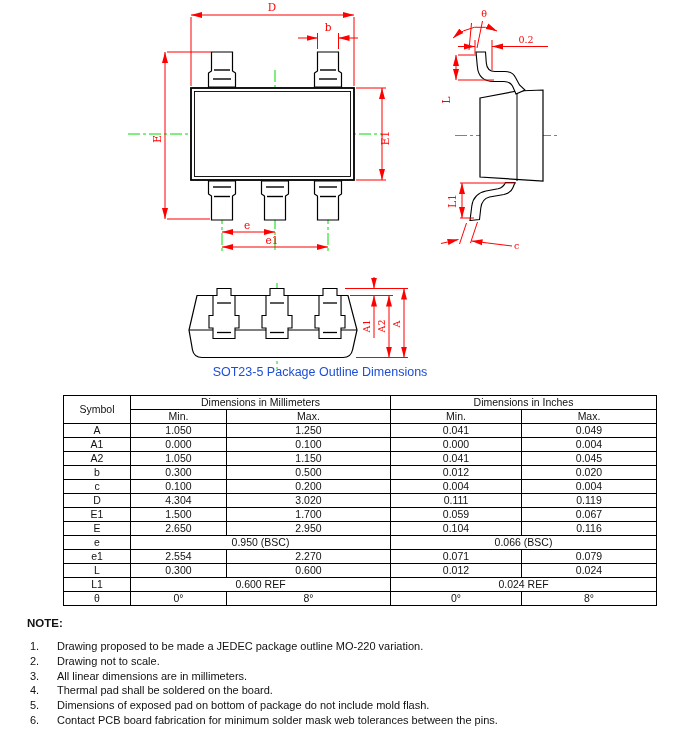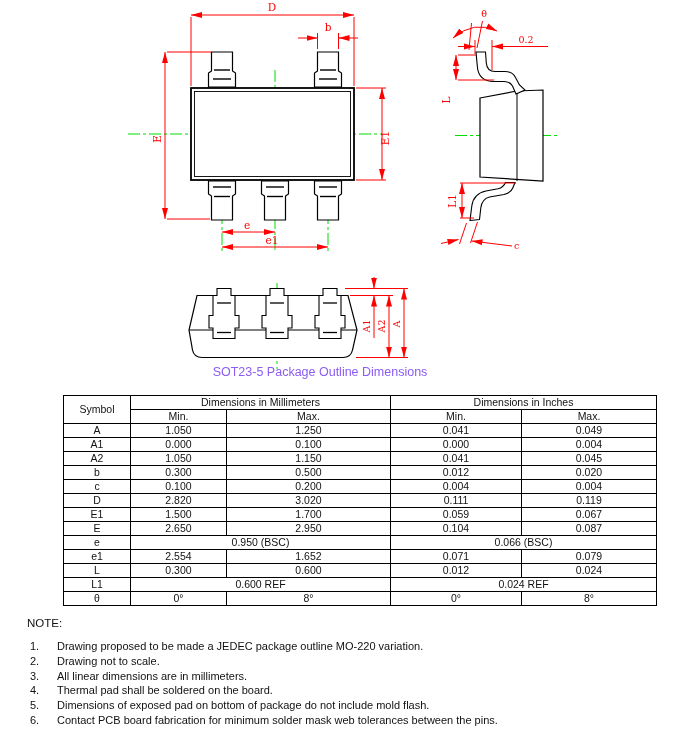--- a/index.html
+++ b/index.html
@@ -1,29 +1,29 @@
 <!DOCTYPE html>
 <html><head>
 <meta charset="utf-8">
 <style>
   html,body{margin:0;padding:0;background:#fff;}
   .page{position:relative;width:685px;height:740px;background:#fff;
         font-family:"Liberation Sans",sans-serif;color:#000;overflow:hidden;}
   .drawing-svg{position:absolute;left:0;top:0;}
   .caption{position:absolute;left:0;top:365px;width:640px;text-align:center;
-           font-size:12.5px;color:#8b5cf6;}
+           font-size:12.5px;color:#1d4ed8;}
   
   .dim-table{position:absolute;left:63px;top:395px;width:593px;
              border-collapse:collapse;table-layout:fixed;}
   .dim-table td,.dim-table th{border:1px solid #000;font-size:10.5px;font-weight:normal;
              text-align:center;vertical-align:middle;padding:0;height:13px;line-height:13px;
              overflow:hidden;white-space:nowrap;color:#111;}
   
   .notes{position:absolute;left:0;top:617px;width:685px;}
-  .notes-heading{font-size:11.5px;font-weight:normal;margin:0 0 12px 27px;color:#111;}
+  .notes-heading{font-size:11.5px;font-weight:bold;margin:0 0 12px 27px;color:#111;}
   .note-row{display:flex;margin:0 0 3.6px 30px;font-size:11px;line-height:11.2px;color:#111;}
   .note-num{width:27px;flex:0 0 27px;}
   .note-text{flex:1;}
   
   .dim{fill:#f00;font-family:"DejaVu Serif",serif;font-size:10.5px;}
   .dim-small{fill:#f00;font-family:"DejaVu Serif",serif;font-size:9.5px;}
 </style>
 </head>
 <body>
 
@@ -252,48 +252,48 @@
       </tr>
       <tr>
         <td>c</td>
         <td>0.100</td>
         <td>0.200</td>
         <td>0.004</td>
         <td>0.004</td>
       </tr>
       <tr>
         <td>D</td>
-        <td>2.820</td>
+        <td>4.304</td>
         <td>3.020</td>
         <td>0.111</td>
         <td>0.119</td>
       </tr>
       <tr>
         <td>E1</td>
         <td>1.500</td>
         <td>1.700</td>
         <td>0.059</td>
         <td>0.067</td>
       </tr>
       <tr>
         <td>E</td>
         <td>2.650</td>
         <td>2.950</td>
         <td>0.104</td>
-        <td>0.087</td>
+        <td>0.116</td>
       </tr>
       <tr>
         <td>e</td>
         <td colspan="2">0.950 (BSC)</td>
         <td colspan="2">0.066 (BSC)</td>
       </tr>
       <tr>
         <td>e1</td>
         <td>2.554</td>
-        <td>1.652</td>
+        <td>2.270</td>
         <td>0.071</td>
         <td>0.079</td>
       </tr>
       <tr>
         <td>L</td>
         <td>0.300</td>
         <td>0.600</td>
         <td>0.012</td>
         <td>0.024</td>
       </tr>

